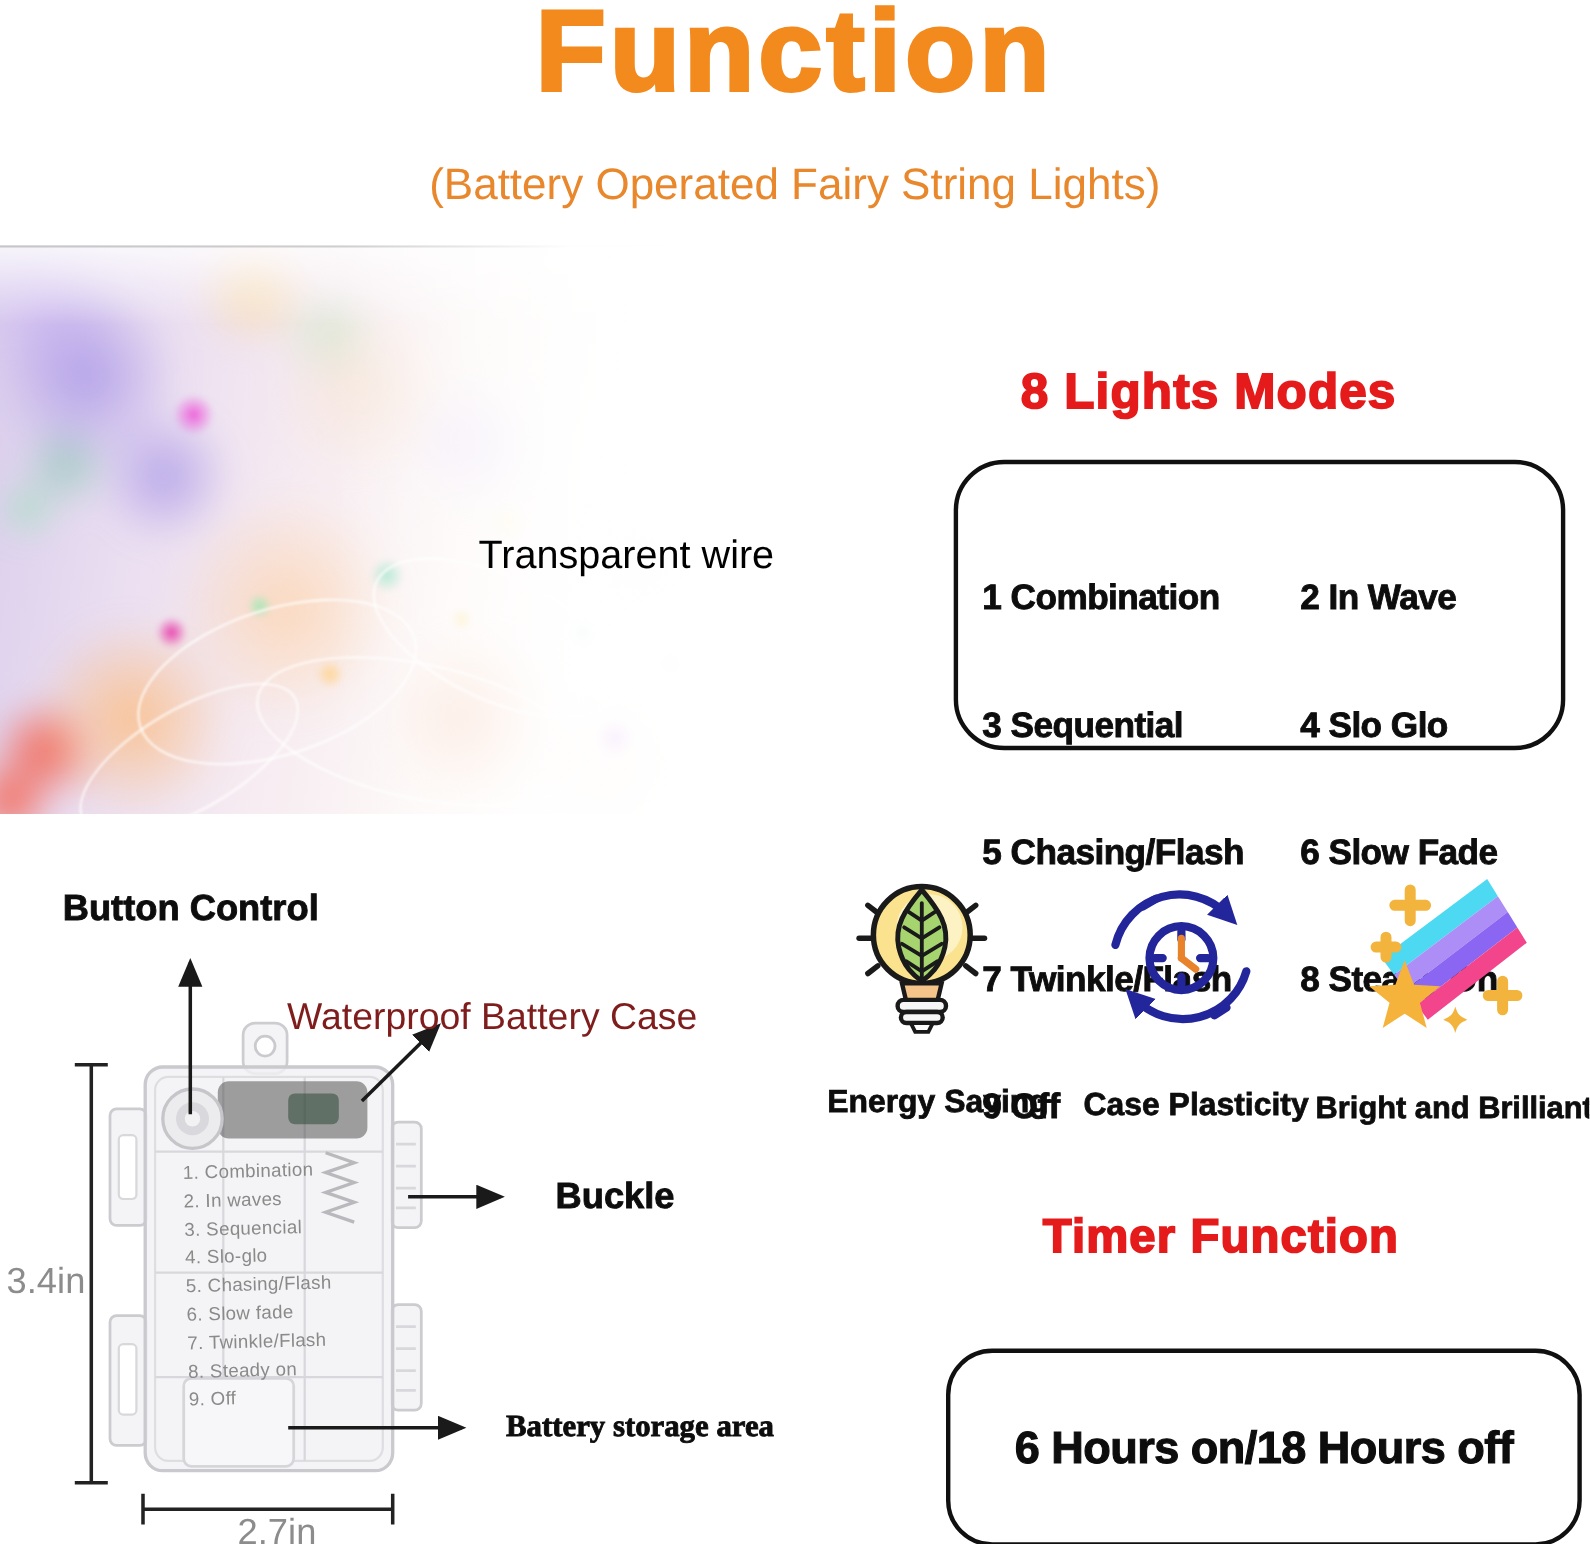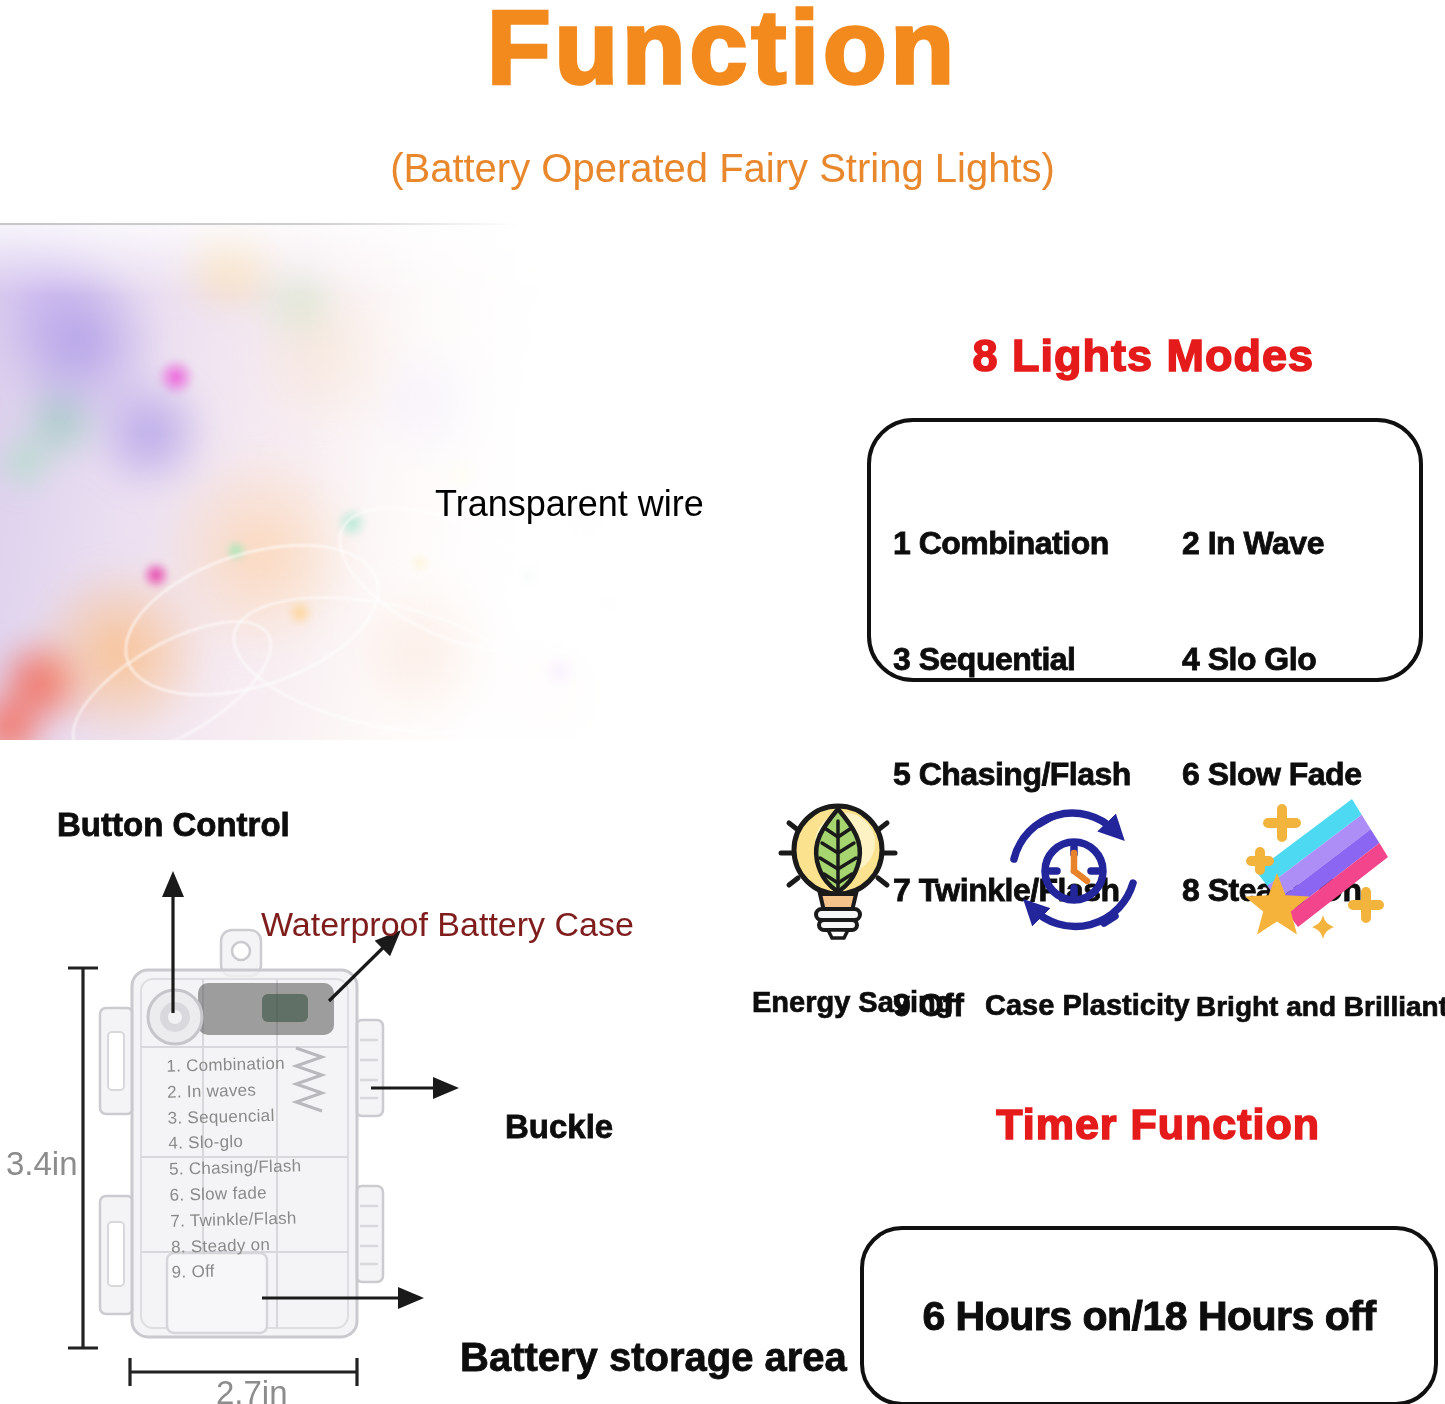--- a/index.html
+++ b/index.html
@@ -5,21 +5,21 @@
   html,body{margin:0;padding:0;background:#ffffff;}
   #canvas{position:relative;width:1445px;height:1404px;background:#fff;overflow:hidden;
           font-family:"Liberation Sans","DejaVu Sans",sans-serif;color:#111;}
   .abs{position:absolute;}
   
   .main-title{top:-12px;left:50%;transform:translateX(-50%);font-size:104px;font-weight:900;
     color:#F28A1E;-webkit-text-stroke:3.5px #F28A1E;letter-spacing:4px;white-space:nowrap;}
   .sub-title{top:146px;left:50%;transform:translateX(-50%);font-size:40px;font-weight:400;
     color:#E8872B;white-space:nowrap;}
   .red-heading{font-size:45px;font-weight:900;color:#E51B1B;-webkit-text-stroke:1.6px #E51B1B;
-    letter-spacing:1px;white-space:nowrap;text-align:right;}
+    letter-spacing:1px;white-space:nowrap;text-align:left;}
   
   .photo{top:223px;left:0;width:722px;height:517px;overflow:hidden;}
   .photo-base{position:absolute;inset:0;
     background:linear-gradient(100deg,#d9cdec 0%,#eadef1 20%,#f6ebf1 38%,#fdf8f6 58%,#ffffff 78%);}
   .photo-blobs{position:absolute;inset:-20px;filter:blur(14px) saturate(1.05);
     background:
       radial-gradient(circle 120px at 100px 140px, rgba(148,128,224,.60), rgba(148,128,224,0) 70%),
       radial-gradient(circle 90px  at 170px 230px, rgba(130,110,220,.50), rgba(130,110,220,0) 70%),
       radial-gradient(circle 110px at 60px  80px,  rgba(205,185,240,.65), rgba(205,185,240,0) 70%),
       radial-gradient(circle 80px  at 250px 60px,  rgba(250,215,140,.60), rgba(250,215,140,0) 70%),
@@ -73,22 +73,22 @@
   
   #timer-heading{top:1100px;left:948px;width:372px;font-size:43px;}
   .timer-box{top:1226px;left:860px;width:570px;height:172px;border:4px solid #101010;
     border-radius:42px;background:#fff;display:flex;align-items:center;justify-content:center;}
   .timer-text{font-size:41px;font-weight:900;color:#0d0d0d;-webkit-text-stroke:1px #0d0d0d;
     letter-spacing:-0.5px;white-space:nowrap;}
   
   .black-label{font-weight:900;color:#0d0d0d;-webkit-text-stroke:0.8px #0d0d0d;white-space:nowrap;}
   #lbl-button-control{top:806px;left:57px;font-size:33px;}
   #lbl-waterproof{top:905px;left:261px;font-size:34px;color:#7f1d1d;white-space:nowrap;}
-  #lbl-buckle{top:1068px;left:505px;font-size:33px;margin-top:40px;}
-  #lbl-storage{top:1335px;left:460px;font-size:40px;}
+  #lbl-buckle{top:1068px;left:505px;font-size:33px;}
+  #lbl-storage{top:1281px;left:460px;font-size:28px;font-family:Liberation Serif, serif;}
   #lbl-dim-h{top:1145px;left:6px;font-size:33px;color:#8c8c8c;}
   #lbl-dim-w{top:1374px;left:216px;font-size:33px;color:#8c8c8c;}
   #case-print{top:1052px;left:169px;font-size:17px;line-height:25.8px;color:#8a8a8a;
     transform:rotate(-1.5deg);letter-spacing:0.3px;}
 </style>
 </head>
 <body>
 
 <div id="canvas">
 

